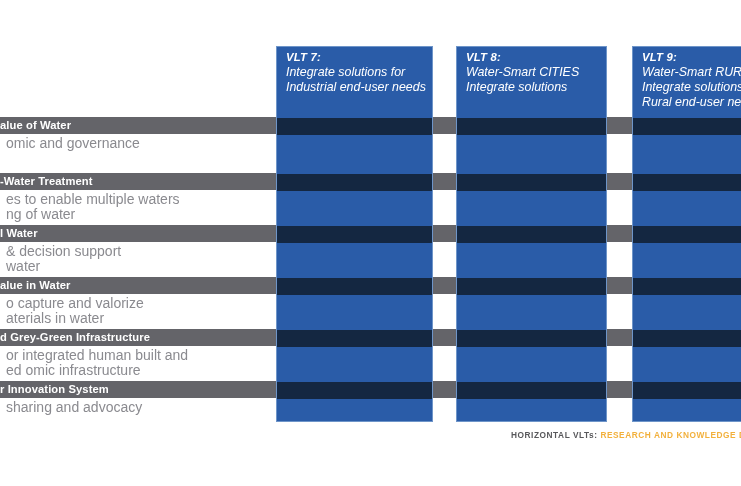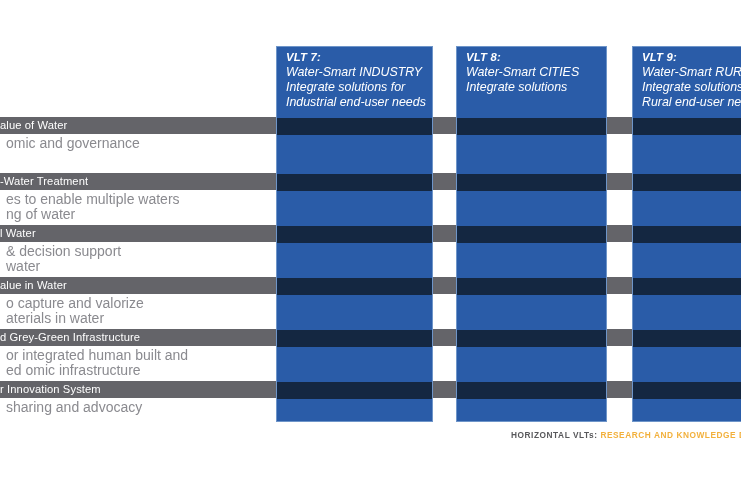--- a/index.html
+++ b/index.html
@@ -39,21 +39,21 @@
   }
   .row-title-text {
     position: absolute;
     left: 60px;
     top: 0;
     height: 17px;
     line-height: 17px;
     padding-left: 0px;
     color: #ffffff;
     font-size: 11.2px;
-    font-weight: normal;
+    font-weight: bold;
     white-space: nowrap;
     letter-spacing: 0.1px;
   }
   .row-desc {
     position: absolute;
     left: 66px;
     top: 19px;
     color: #8a8a8f;
     font-size: 14px;
     line-height: 14.5px;
@@ -165,21 +165,20 @@
     <div class="row-title-text">r Innovation System</div>
     <div class="row-desc">
       <div>sharing and advocacy</div>
     </div>
   </div>
 
   <div class="vlt-col" style="left:276px; width:157px; height:376px;">
     <div class="vlt-head">
       <div class="vlt-num">VLT 7:</div>
       <div class="vlt-desc">
-        <div>Water-Smart INDUSTRY</div>
         <div>Integrate solutions for</div>
         <div>Industrial end-user needs</div>
       </div>
     </div>
     <div class="cross-bar" style="left:0; right:0; top:71px;"></div>
     <div class="cross-bar" style="left:0; right:0; top:127px;"></div>
     <div class="cross-bar" style="left:0; right:0; top:179px;"></div>
     <div class="cross-bar" style="left:0; right:0; top:231px;"></div>
     <div class="cross-bar" style="left:0; right:0; top:283px;"></div>
     <div class="cross-bar" style="left:0; right:0; top:335px;"></div>

